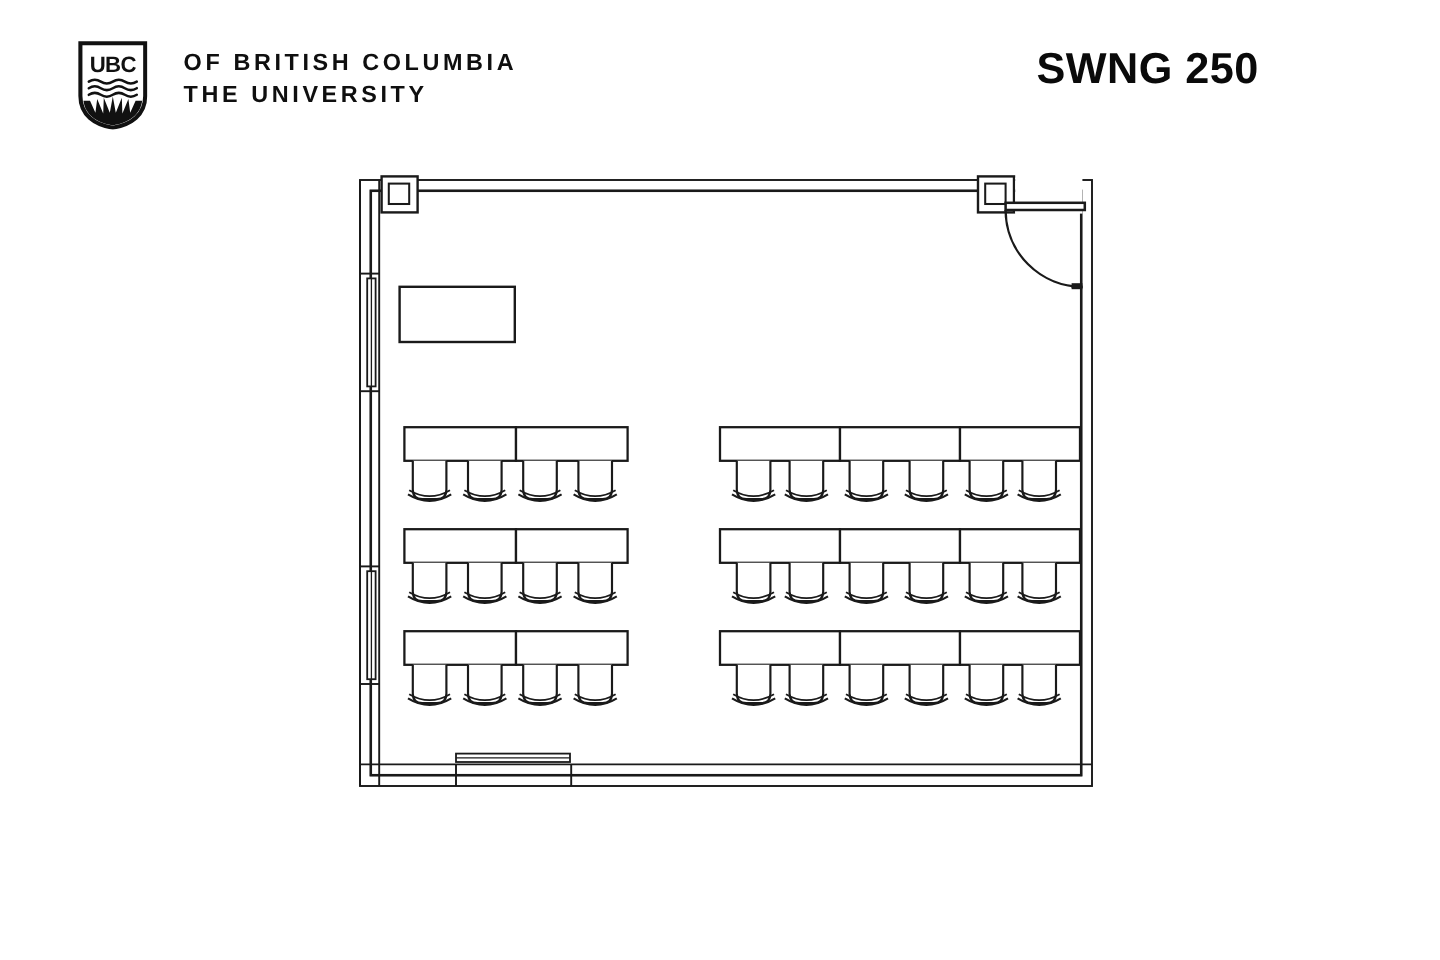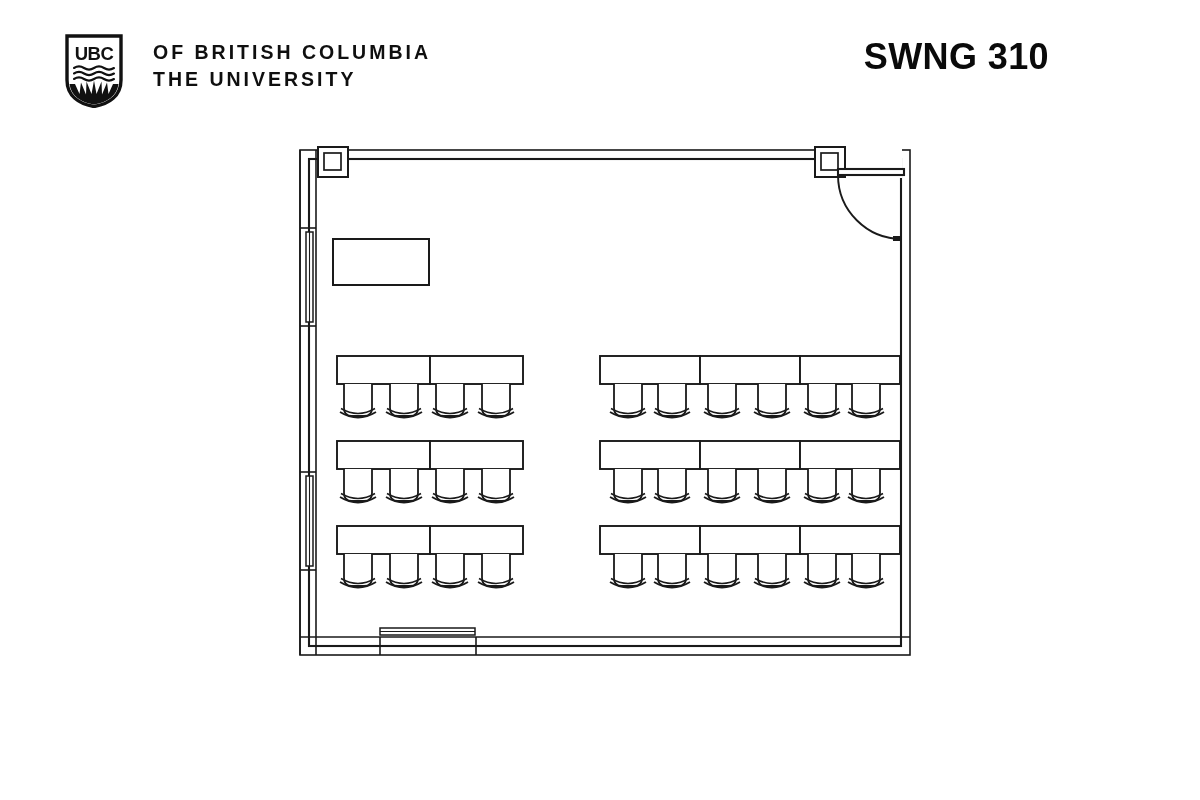--- a/index.html
+++ b/index.html
@@ -110,21 +110,21 @@
         </g>
       </svg>
     </span>
 
     <div id="brand-text">
       <div class="brand-line">OF BRITISH COLUMBIA</div>
       <div class="brand-line">THE UNIVERSITY</div>
     </div>
   </div>
 
-  <div id="room-title">SWNG 310</div>
+  <div id="room-title">SWNG 250</div>
 </div>
 
 <div id="floorplan-wrap">
   <svg id="floorplan-svg" viewBox="0 0 1200 672" xmlns="http://www.w3.org/2000/svg">
 
     <g id="walls" fill="none" stroke="#1a1a1a" stroke-width="1.6">
 
       <rect x="300" y="22" width="610" height="505" fill="#ffffff"></rect>
 
       <rect x="309" y="31" width="592" height="487" fill="#ffffff"></rect>

